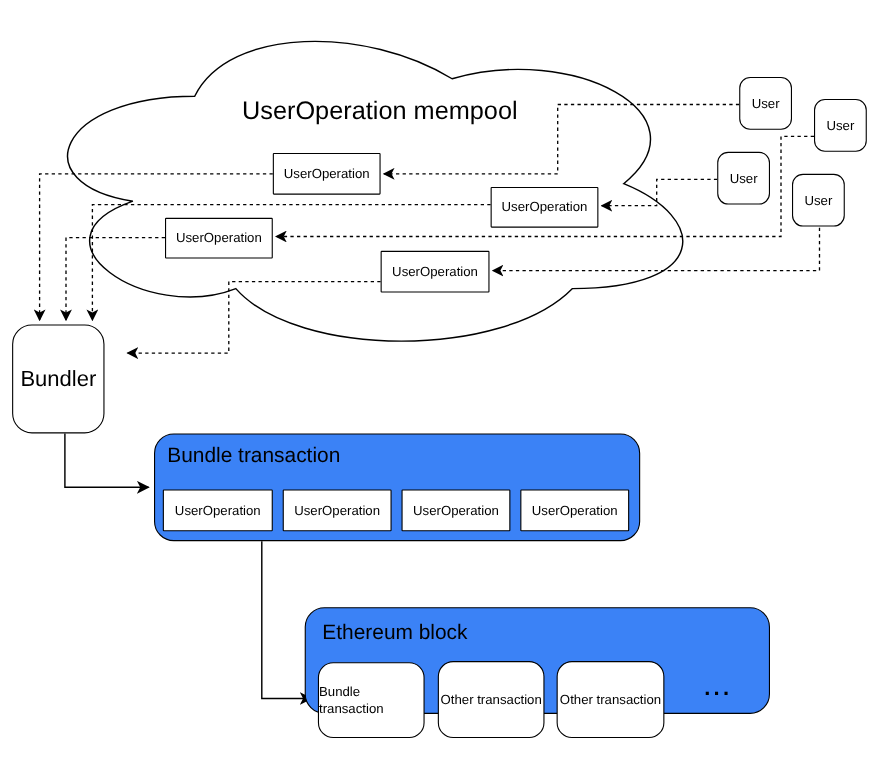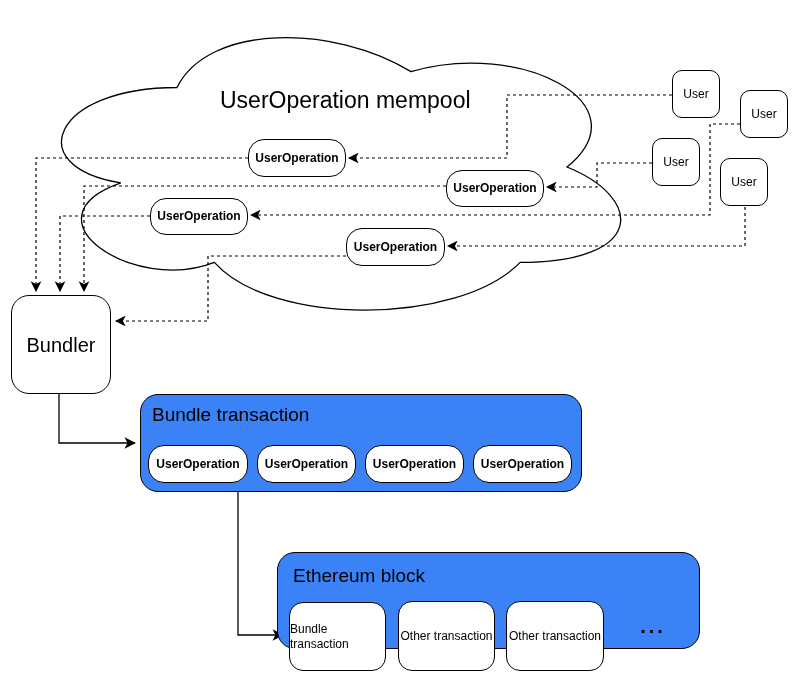--- a/index.html
+++ b/index.html
@@ -18,21 +18,21 @@
     background: #ffffff;
     border: 1.3px solid #000;
     box-sizing: border-box;
     display: flex;
     align-items: center;
     justify-content: center;
     text-align: left;
     font-size: 12px;
     line-height: 1.2;
   }
-  .op-box   { border-radius: 16px; font-weight: bold;  }
+  .op-box   { border-radius: 1px;  }
   .user-box { border-radius: 10px; }
   .bundler-box {
     border-radius: 18px;
     font-size: 20px;
   }
   .container-box {
     position: absolute;
     background: #3b82f6;
     border: 1.3px solid #000;
     border-radius: 18px;
@@ -97,21 +97,21 @@
   <div class="box op-box" style="left:248px; top:139px; width:98px; height:38px;">UserOperation</div>
   <div class="box op-box" style="left:446px; top:170px; width:98px; height:37px;">UserOperation</div>
   <div class="box op-box" style="left:150px; top:198px; width:98px; height:37px;">UserOperation</div>
   <div class="box op-box" style="left:346px; top:228px; width:99px; height:38px;">UserOperation</div>
 
   <div class="box user-box" style="left:672px; top:70px; width:48px; height:48px;">User</div>
   <div class="box user-box" style="left:740px; top:90px; width:48px; height:48px;">User</div>
   <div class="box user-box" style="left:652px; top:138px; width:48px; height:48px;">User</div>
   <div class="box user-box" style="left:720px; top:158px; width:48px; height:48px;">User</div>
 
-  <div class="box bundler-box" style="left:11px; top:295px; width:100px; height:99px;">Bundler</div>
+  <div class="box bundler-box" style="left:11px; top:295px; width:84px; height:99px;">Bundler</div>
 
   <div class="container-box" style="left:140px; top:394px; width:442px; height:98px;">
     <div class="container-title" style="left:11px; top:9px;">Bundle transaction</div>
     <div class="box op-box" style="left:7px; top:50px; width:100px; height:38px;">UserOperation</div>
     <div class="box op-box" style="left:116px; top:50px; width:99px; height:38px;">UserOperation</div>
     <div class="box op-box" style="left:224px; top:50px; width:99px; height:38px;">UserOperation</div>
     <div class="box op-box" style="left:332px; top:50px; width:99px; height:38px;">UserOperation</div>
   </div>
 
   <div class="container-box" style="left:277px; top:552px; width:423px; height:97px;">

